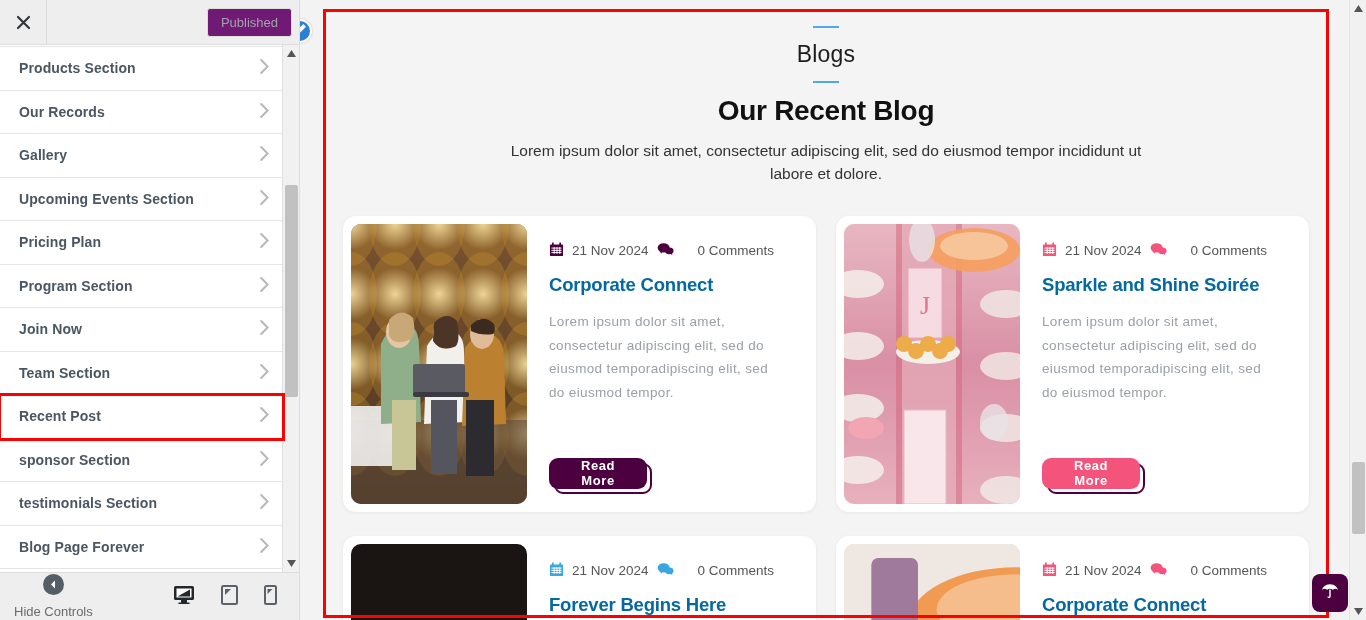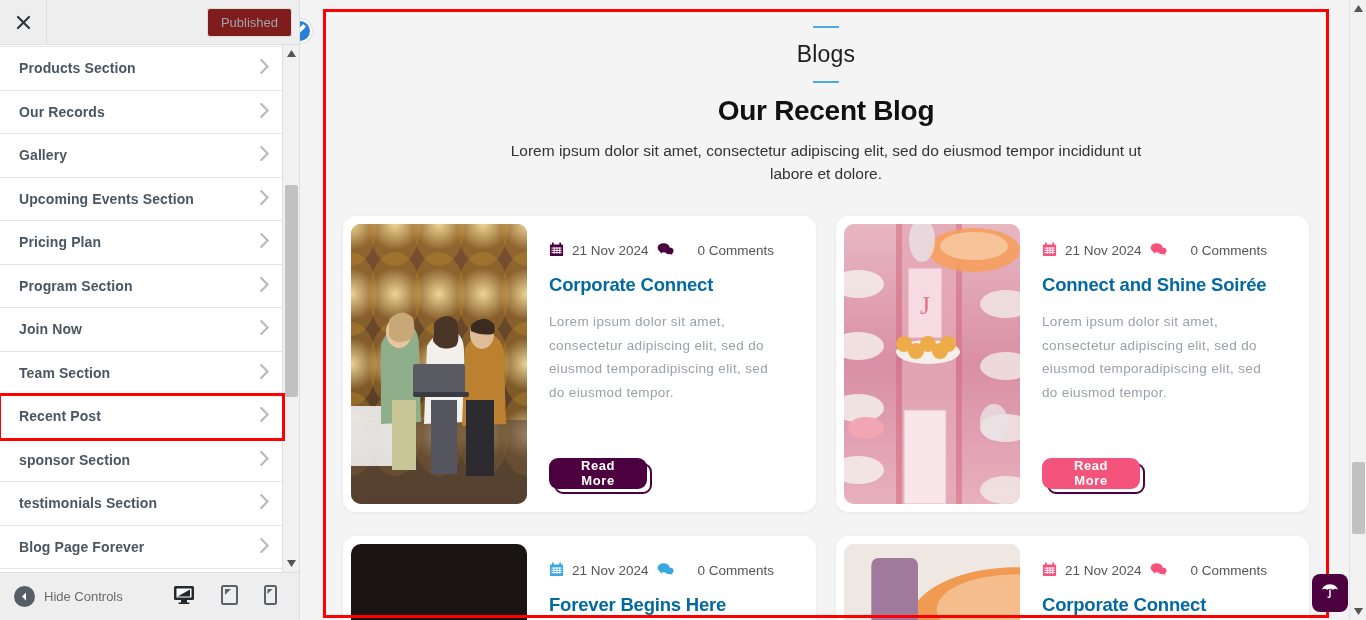--- a/index.html
+++ b/index.html
@@ -29,21 +29,21 @@
   .sb-close {
     width: 47px; display: flex; align-items: center; justify-content: center;
     border-right: 1px solid #ddd; cursor: pointer; background: #eee;
   }
   .sb-close svg { display:block; }
   .sb-header-right {
     flex: 1; display: flex; align-items: center; justify-content: flex-end;
     padding-right: 7px;
   }
   .published-btn {
-    border: 1px solid #ddd; background: #7f1d1d; color: #a0a5aa;
+    border: 1px solid #ddd; background: #701a75; color: #a0a5aa;
     font-size: 13px; padding: 6px 13px; border-radius: 3px;
     cursor: default; font-family: "Liberation Sans", sans-serif;
   }
   .sb-listwrap {
     flex: 1; position: relative; overflow: hidden; background: #fff;
   }
   .sb-list { width: 283px; }
   .sb-top-rule { height: 2px; border-bottom: 1px solid #e5e5e5; }
   .sb-item {
     height: 43.5px; display: flex; align-items: center; justify-content: space-between;
@@ -70,21 +70,21 @@
   .sb-arrow.down { position: absolute; bottom: 0; left: 0; }
   .sb-thumb {
     position: absolute; left: 2px; width: 13px; background: #c1c1c1; border-radius: 2px;
   }
   
   .sb-footer {
     height: 48px; background: #eee; border-top: 1px solid #ddd;
     display: flex; align-items: center; padding: 0 14px;
     flex: 0 0 48px; position: relative;
   }
-  .hide-controls { display: flex; align-items: center; gap: 9px; cursor: pointer; }
+  .hide-controls { display: flex; align-items: center; gap: 9px; cursor: pointer; flex-direction: column; }
   .hc-circle {
     width: 21px; height: 21px; border-radius: 50%; background: #555d66;
     display: flex; align-items: center; justify-content: center;
   }
   .hide-controls span { font-size: 13px; color: #6b6b6b; }
   .devices { margin-left: auto; display: flex; gap: 26px; align-items: center; padding-right: 8px; }
   .dev { cursor: pointer; position: relative; display:flex; flex-direction:column; align-items:center; }
 
   
   .preview {
@@ -499,21 +499,21 @@
                 <span>21 Nov 2024</span>
                 <span><svg width="17" height="15" viewBox="0 0 18 16">
                     <ellipse cx="7" cy="6.2" rx="6.4" ry="5" fill="#f4537c"></ellipse>
                     <path d="M3 10 L6 8.6 L4.6 12.4 Z" fill="#f4537c"></path>
                     <ellipse cx="13" cy="9.4" rx="4.6" ry="3.6" fill="#f4537c"></ellipse>
                     <path d="M14 12.2 L15.6 11.4 L16.4 14.2 Z" fill="#f4537c"></path>
                   </svg></span>
                 <span class="sep"></span>
                 <span>0 Comments</span>
               </div>
-              <div class="card-title">Connect and Shine Soirée</div>
+              <div class="card-title">Sparkle and Shine Soirée</div>
               <div class="card-text">Lorem ipsum dolor sit amet, consectetur adipiscing elit, sed do eiusmod temporadipiscing elit, sed do eiusmod tempor.</div>
               <div class="read-more-wrap">
                 <div class="rm-shadow"></div>
                 <button class="read-more" style="background: rgb(244, 83, 124);">Read More</button>
               </div>
             </div>
           </div>
           <div class="card">
             <div class="card-img">
               <svg viewBox="0 0 176 120" preserveAspectRatio="xMidYMid slice">

